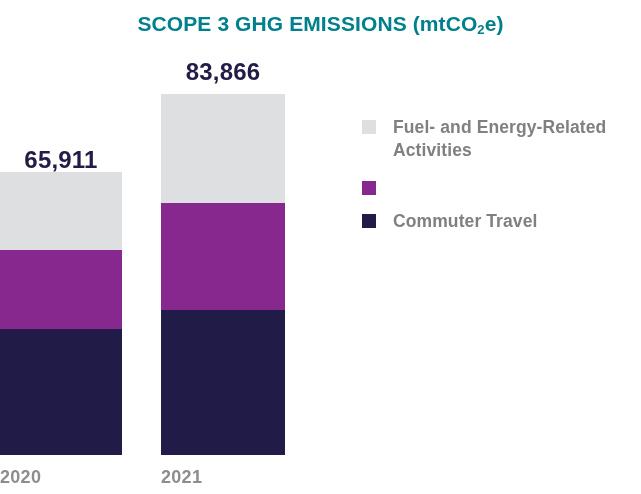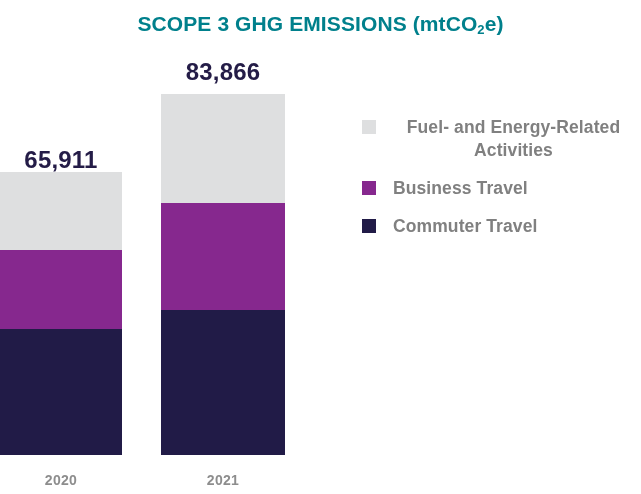--- a/index.html
+++ b/index.html
@@ -74,40 +74,39 @@
     display: block;
   }
   .seg-feral    { background: #DEDFE0; }
   .seg-business { background: #86288E; }
   .seg-commuter { background: #211B47; }
 
   .bar-xlabel {
     position: absolute;
     left: 0;
     width: 100%;
-    text-align: center;
+    text-align: left;
     bottom: -33px;
     color: #8D8D8D;
-    font-size: 14px;
+    font-size: 18px;
     font-weight: bold;
     letter-spacing: 0.3px;
   }
 
   
   #legend {
     position: absolute;
     left: 362px;
     top: 116px;
     width: 272px;
   }
   .legend-item {
     display: flex;
     align-items: flex-start;
     margin-bottom: 15px;
-    text-align: center;
   }
   .legend-swatch {
     width: 14px;
     height: 14px;
     flex: 0 0 14px;
     margin-top: 4px;
     margin-right: 17px;
   }
   .legend-label {
     color: #808080;
@@ -150,21 +149,20 @@
 
 <div id="legend">
 
   <div class="legend-item">
     <span class="legend-swatch" id="sw-0" style="background: rgb(222, 223, 224);"></span>
     <span class="legend-label" style="color: rgb(128, 128, 128);">Fuel- and Energy-Related Activities</span>
   </div>
 
   <div class="legend-item">
     <span class="legend-swatch" id="sw-1" style="background: rgb(134, 40, 142);"></span>
-    <span class="legend-label" style="color: rgb(128, 128, 128);">Business Travel</span>
   </div>
 
   <div class="legend-item">
     <span class="legend-swatch" id="sw-2" style="background: rgb(33, 27, 71);"></span>
     <span class="legend-label" style="color: rgb(128, 128, 128);">Commuter Travel</span>
   </div>
 
 </div>
 
 </body></html>

